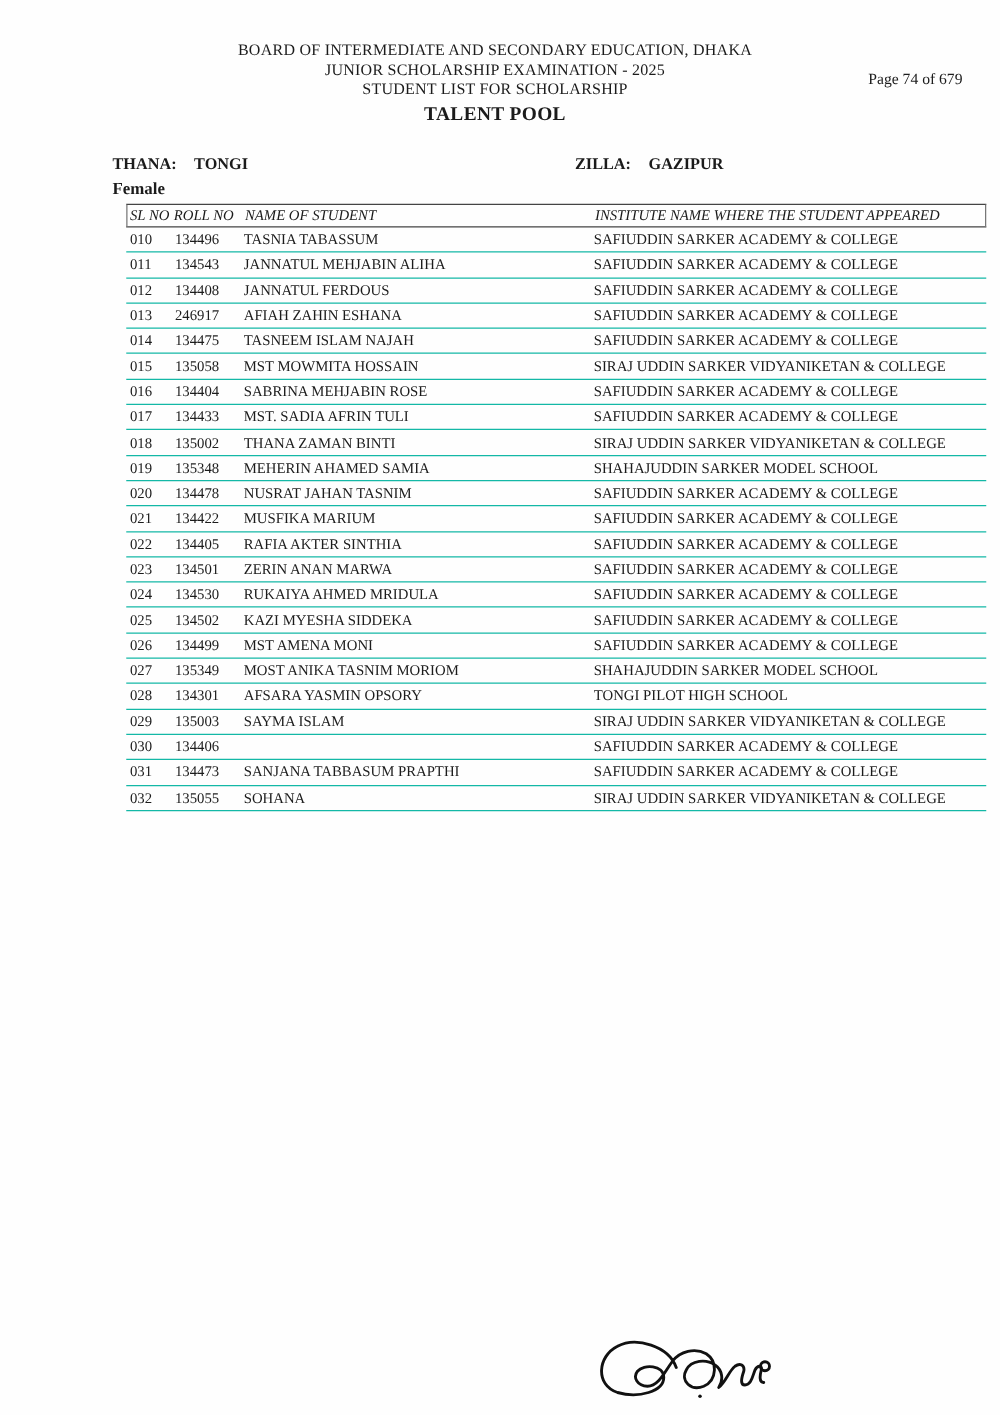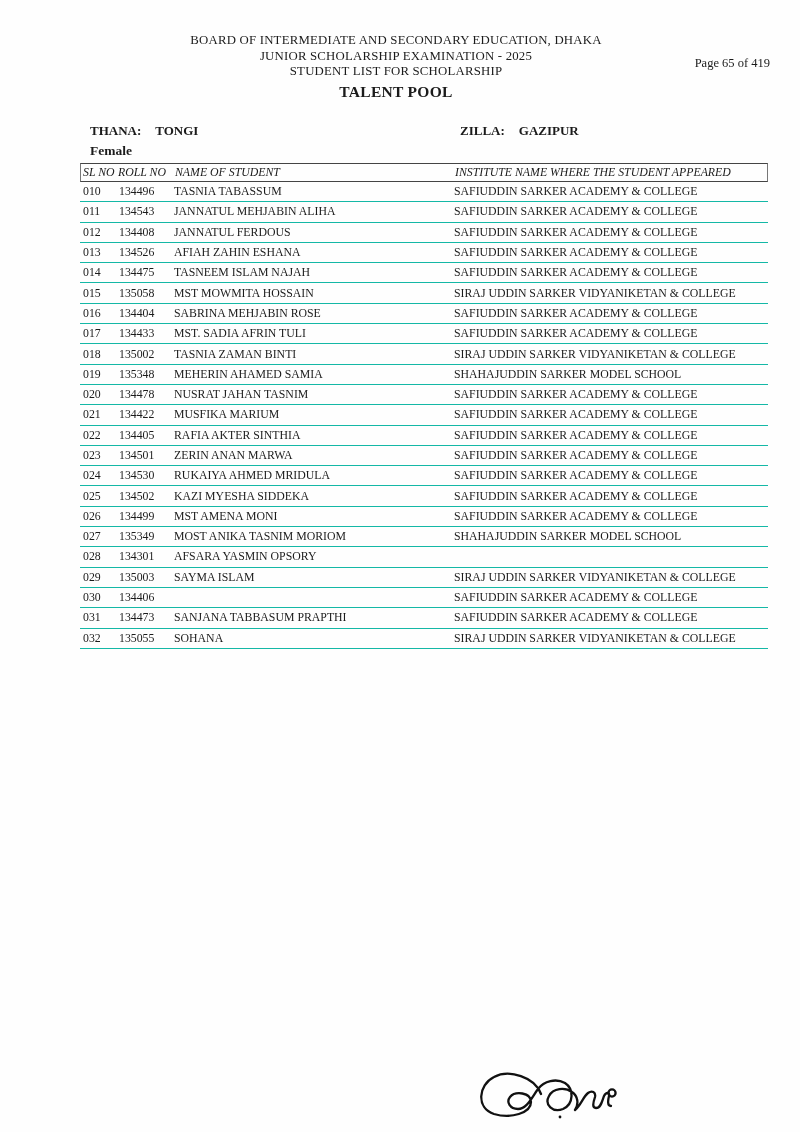--- a/index.html
+++ b/index.html
@@ -21,21 +21,21 @@
 
   
   .thana-row { position:absolute; top:123px; left:90px; width:686px; height:18px; font-size:13px; font-weight:bold; }
   .thana-row .u { text-underline-offset:3px; }
   .thana-row .val { margin-left:14px; }
   .zilla-wrap { position:absolute; left:370px; top:0; }
 
   .female { position:absolute; top:143px; left:90px; font-size:13.5px; font-weight:bold; }
 
   
-  .table { position:absolute; top:163px; left:80px; width:688px;text-align:right; }
+  .table { position:absolute; top:163px; left:101px; width:688px;text-align:right; }
   .thead {
     position:relative; height:19px; box-sizing:border-box;
     border-top:1px solid #444; border-bottom:1px solid #444;
     border-left:1px solid #777; border-right:1px solid #777;
     font-style:italic; font-size:11.8px;
   }
   .trow {
     position:relative; height:20.3px; box-sizing:border-box;
     border-bottom:1px solid #14b8a6;
     font-size:11.8px;
@@ -48,21 +48,21 @@
   .thead .c-sl { left:2px; }
   .thead .c-roll { left:37px; }
 
   .signature { position:absolute; left:453px; top:1066px; }
 </style>
 </head>
 <body>
 
 <div class="page">
 
-  <div class="page-no">Page 65 of 419</div>
+  <div class="page-no">Page 74 of 679</div>
 
   <div class="head">
     <div class="hline">BOARD OF INTERMEDIATE AND SECONDARY EDUCATION, DHAKA</div>
     <div class="hline">JUNIOR SCHOLARSHIP EXAMINATION - 2025</div>
     <div class="hline">STUDENT LIST FOR SCHOLARSHIP</div>
     <div class="pool">TALENT POOL</div>
   </div>
 
   <div class="thana-row">
     <span class="u">THANA:</span><span class="val">TONGI</span>
@@ -97,21 +97,21 @@
 
   <div class="trow">
     <span class="cell c-sl">012</span>
     <span class="cell c-roll">134408</span>
     <span class="cell c-name">JANNATUL FERDOUS</span>
     <span class="cell c-inst">SAFIUDDIN SARKER ACADEMY &amp; COLLEGE</span>
   </div>
 
   <div class="trow">
     <span class="cell c-sl">013</span>
-    <span class="cell c-roll">134526</span>
+    <span class="cell c-roll">246917</span>
     <span class="cell c-name">AFIAH ZAHIN ESHANA</span>
     <span class="cell c-inst">SAFIUDDIN SARKER ACADEMY &amp; COLLEGE</span>
   </div>
 
   <div class="trow">
     <span class="cell c-sl">014</span>
     <span class="cell c-roll">134475</span>
     <span class="cell c-name">TASNEEM ISLAM NAJAH</span>
     <span class="cell c-inst">SAFIUDDIN SARKER ACADEMY &amp; COLLEGE</span>
   </div>
@@ -133,21 +133,21 @@
   <div class="trow">
     <span class="cell c-sl">017</span>
     <span class="cell c-roll">134433</span>
     <span class="cell c-name">MST. SADIA AFRIN TULI</span>
     <span class="cell c-inst">SAFIUDDIN SARKER ACADEMY &amp; COLLEGE</span>
   </div>
 
   <div class="trow">
     <span class="cell c-sl">018</span>
     <span class="cell c-roll">135002</span>
-    <span class="cell c-name">TASNIA ZAMAN BINTI</span>
+    <span class="cell c-name">THANA ZAMAN BINTI</span>
     <span class="cell c-inst">SIRAJ UDDIN SARKER VIDYANIKETAN &amp; COLLEGE</span>
   </div>
 
   <div class="trow">
     <span class="cell c-sl">019</span>
     <span class="cell c-roll">135348</span>
     <span class="cell c-name">MEHERIN AHAMED SAMIA</span>
     <span class="cell c-inst">SHAHAJUDDIN SARKER MODEL SCHOOL</span>
   </div>
 
@@ -204,20 +204,21 @@
     <span class="cell c-sl">027</span>
     <span class="cell c-roll">135349</span>
     <span class="cell c-name">MOST ANIKA TASNIM MORIOM</span>
     <span class="cell c-inst">SHAHAJUDDIN SARKER MODEL SCHOOL</span>
   </div>
 
   <div class="trow">
     <span class="cell c-sl">028</span>
     <span class="cell c-roll">134301</span>
     <span class="cell c-name">AFSARA YASMIN OPSORY</span>
+    <span class="cell c-inst">TONGI PILOT HIGH SCHOOL</span>
   </div>
 
   <div class="trow">
     <span class="cell c-sl">029</span>
     <span class="cell c-roll">135003</span>
     <span class="cell c-name">SAYMA ISLAM</span>
     <span class="cell c-inst">SIRAJ UDDIN SARKER VIDYANIKETAN &amp; COLLEGE</span>
   </div>
 
   <div class="trow">

